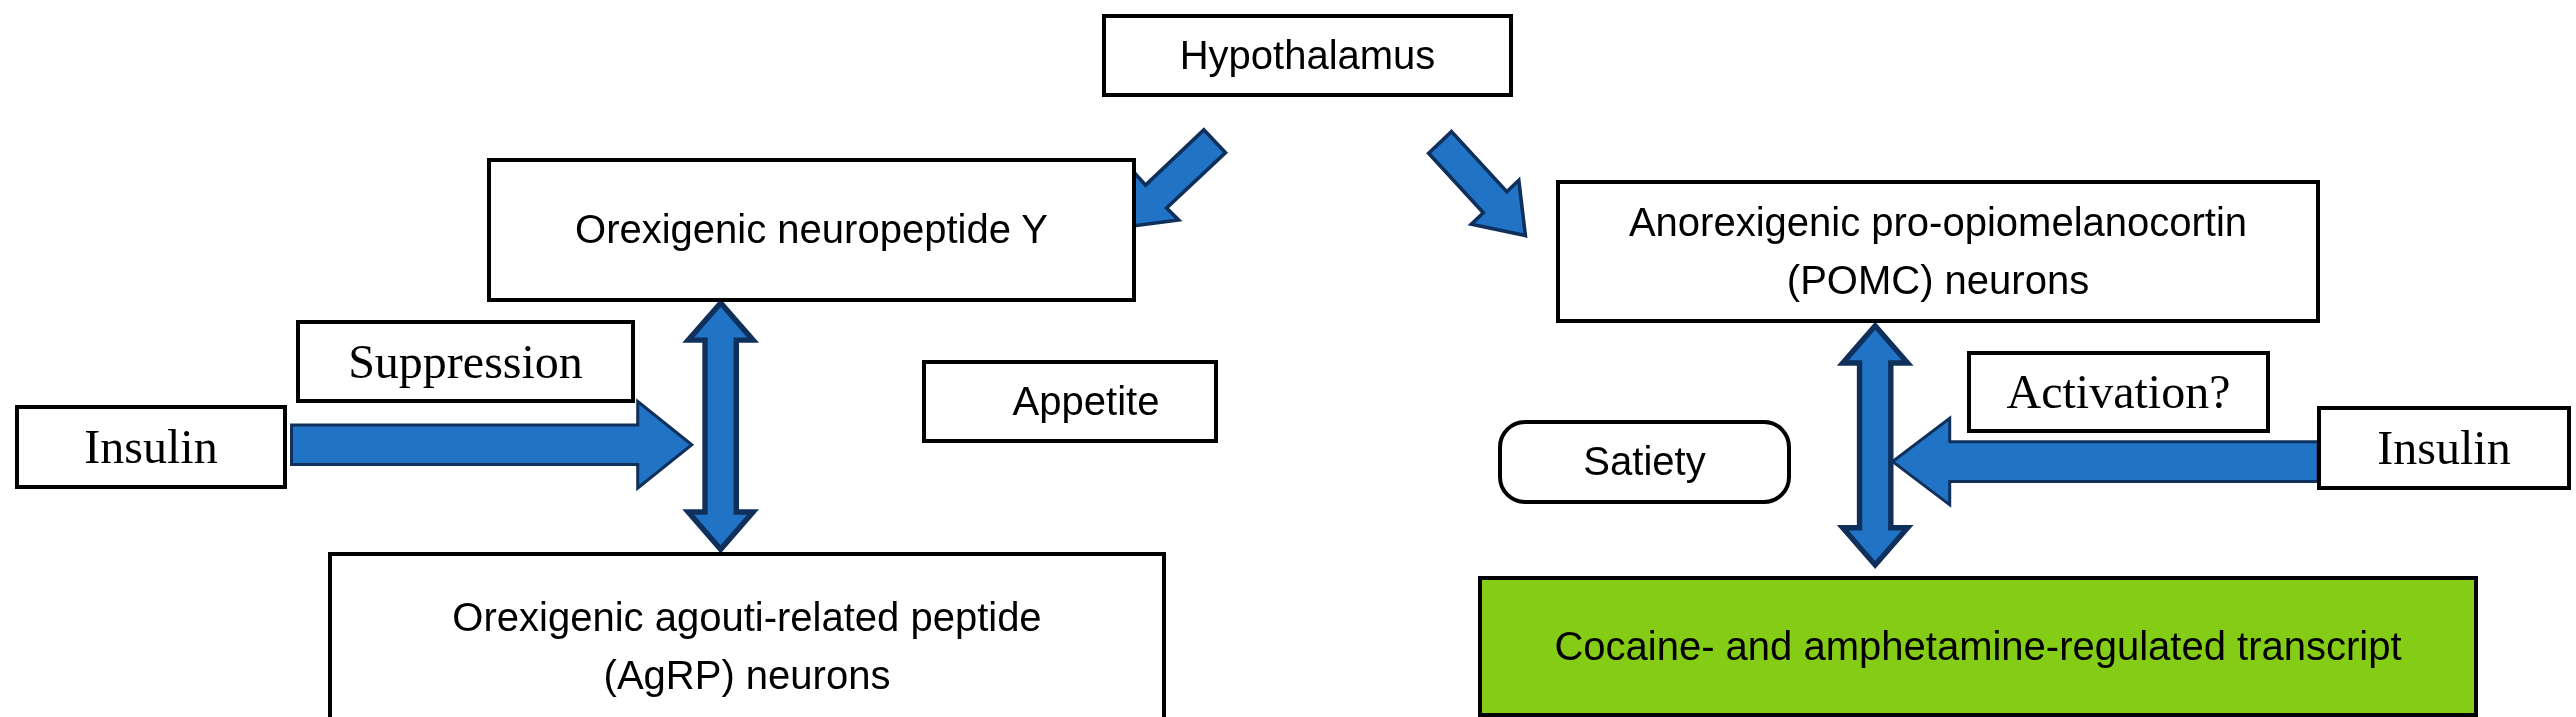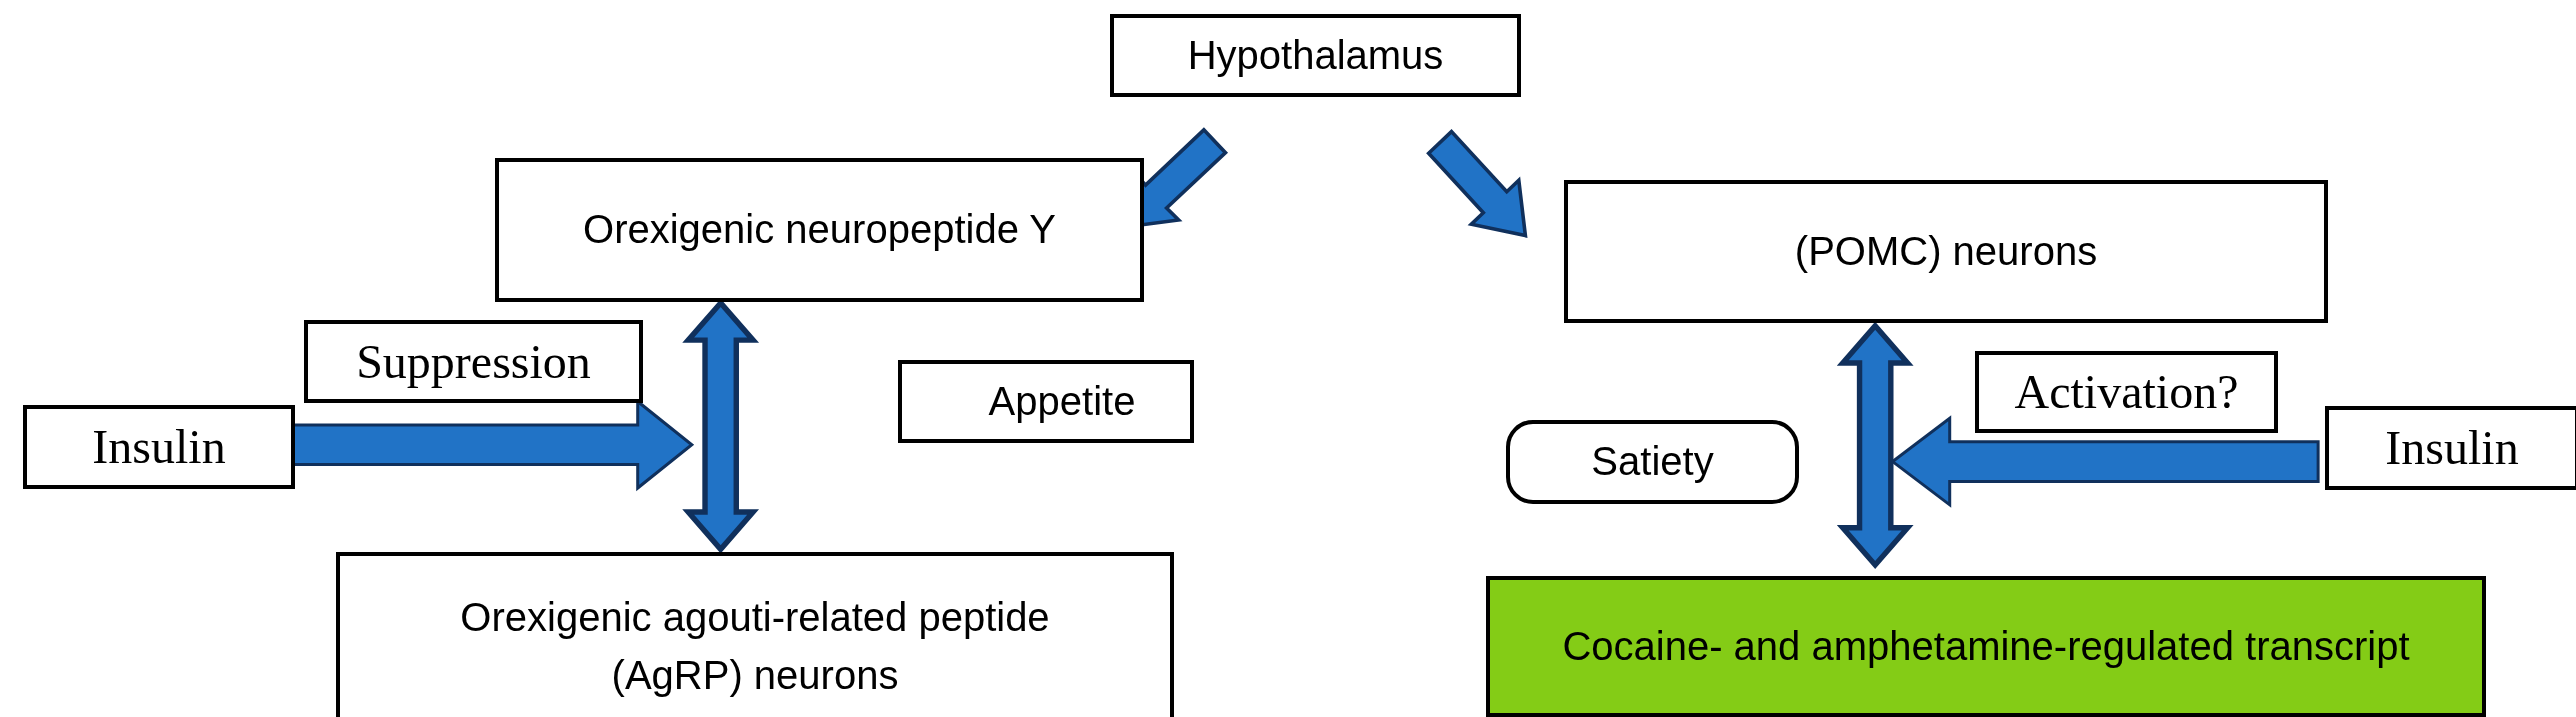--- a/index.html
+++ b/index.html
@@ -24,42 +24,41 @@
   .box {
     position: absolute;
     box-sizing: border-box;
     background: #ffffff;
     border: 4.8px solid #000000;
     display: flex;
     flex-direction: column;
     justify-content: center;
     text-align: center;
     color: #000000;
-    margin-left: 8px;
   }
   .box span { display: block; white-space: nowrap; }
   .sans {
     font-family: "Liberation Sans", sans-serif;
     font-size: 40px;
     line-height: 1.44;
   }
   .serif {
     font-family: "Liberation Serif", serif;
     font-size: 48px;
     line-height: 1.2;
   }
   
   #box-hypothalamus { left: 1102px; top: 14.4px;  width: 411px;  height: 83px; }
   #box-npy          { left: 487px;  top: 158px; width: 649px;  height: 144px; }
   #box-pomc         { left: 1556px; top: 180px; width: 764px; height: 143px; }
   #box-agrp         { left: 328px;  top: 552px; width: 838px; height: 189px; }
   #box-cart         { left: 1478px; top: 576px; width: 1000px; height: 141px; }
   #box-suppression  { left: 296px;  top: 320px; width: 339px;  height: 83px; }
   #box-insulin-left { left: 15px;   top: 405px; width: 272px;  height: 84px; }
-  #box-appetite     { left: 890px; top: 360px; width: 296px;  height: 83px; padding-left: 32px; }
+  #box-appetite     { left: 922px; top: 360px; width: 296px;  height: 83px; padding-left: 32px; }
   #box-satiety      { left: 1498px; top: 420px; width: 293px;  height: 84px; border-radius: 27px; }
   #box-activation   { left: 1967px; top: 351px; width: 303px;  height: 82px; }
   #box-insulin-right{ left: 2317px; top: 406px; width: 254px;  height: 84px; }
 </style>
 </head>
 <body style="background: rgb(255, 255, 255);">
 
 <div class="canvas">
 
   <svg class="arrow-layer" id="arrow-layer" viewBox="0 0 4284 1193">
@@ -73,20 +72,21 @@
 
   <div class="box sans" id="box-hypothalamus" style="border-color: rgb(0, 0, 0); background: rgb(255, 255, 255); color: rgb(0, 0, 0);">
     <span>Hypothalamus</span>
   </div>
 
   <div class="box sans" id="box-npy" style="border-color: rgb(0, 0, 0); background: rgb(255, 255, 255); color: rgb(0, 0, 0);">
     <span>Orexigenic neuropeptide Y</span>
   </div>
 
   <div class="box sans" id="box-pomc" style="border-color: rgb(0, 0, 0); background: rgb(255, 255, 255); color: rgb(0, 0, 0);">
+    <span>Anorexigenic pro-opiomelanocortin</span>
     <span>(POMC) neurons</span>
   </div>
 
   <div class="box sans" id="box-agrp" style="border-color: rgb(0, 0, 0); background: rgb(255, 255, 255); color: rgb(0, 0, 0);">
     <span>Orexigenic agouti-related peptide</span>
     <span>(AgRP) neurons</span>
   </div>
 
   <div class="box sans" id="box-cart" style="border-color: rgb(0, 0, 0); background: #84cc16; color: rgb(0, 0, 0);">
     <span>Cocaine- and amphetamine-regulated transcript</span>

